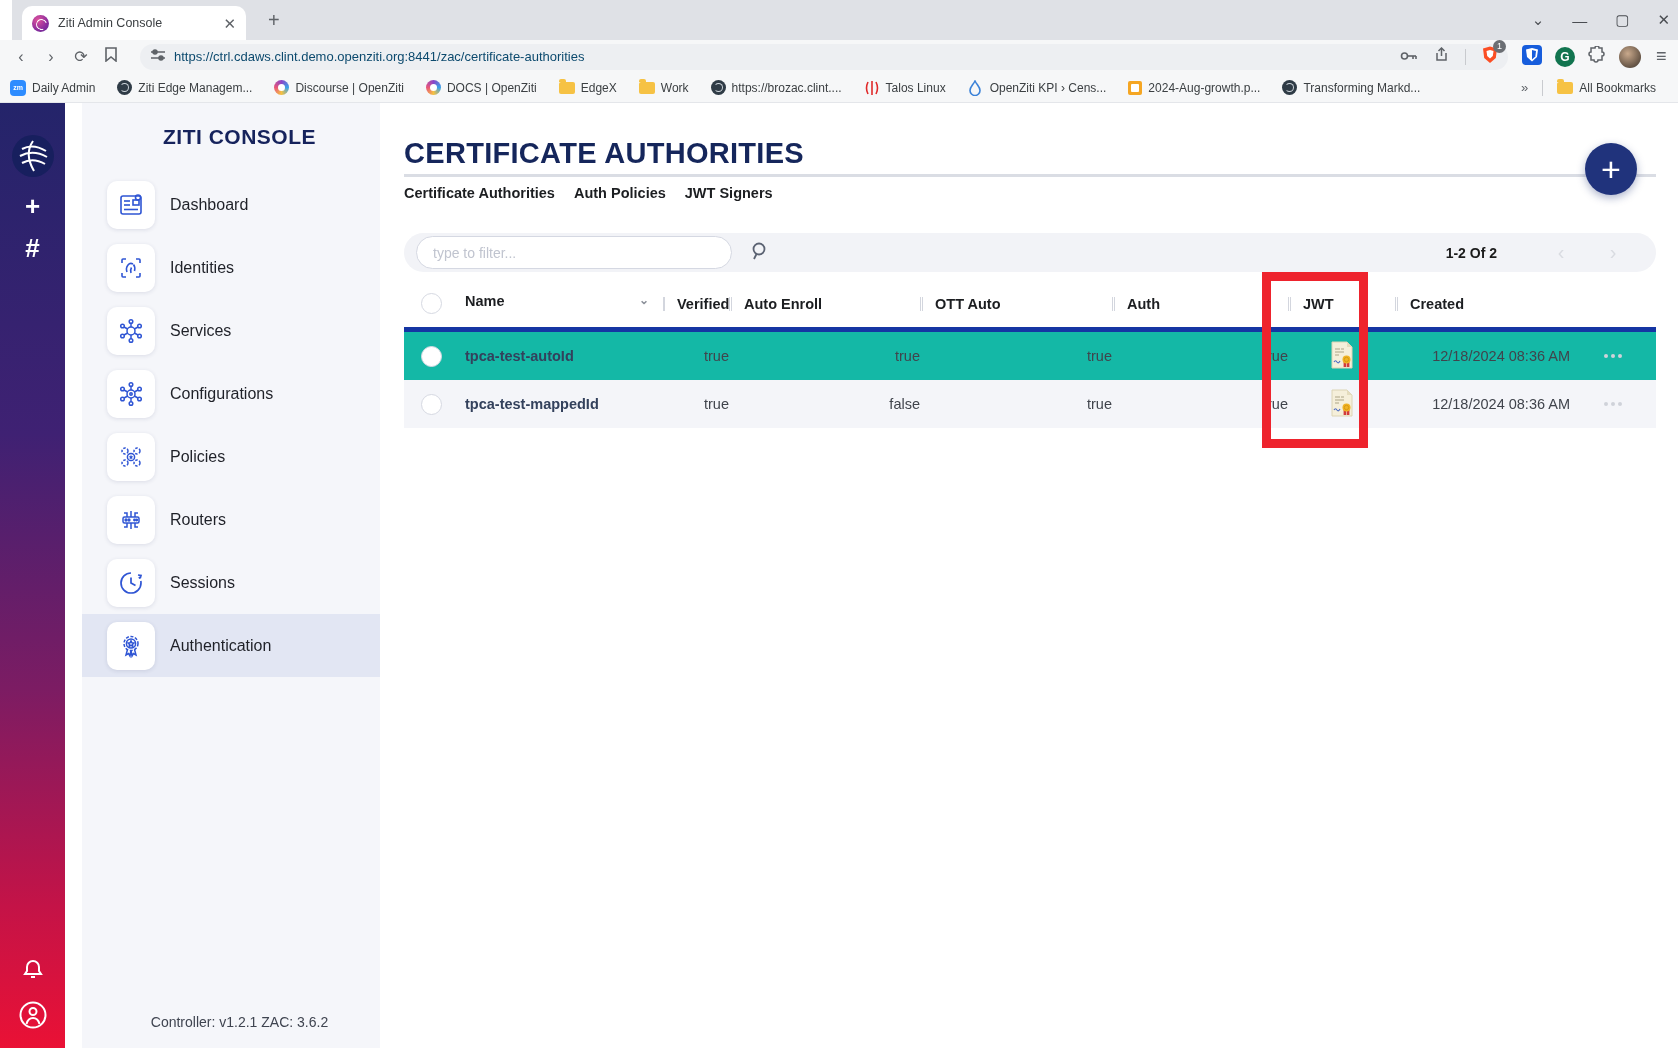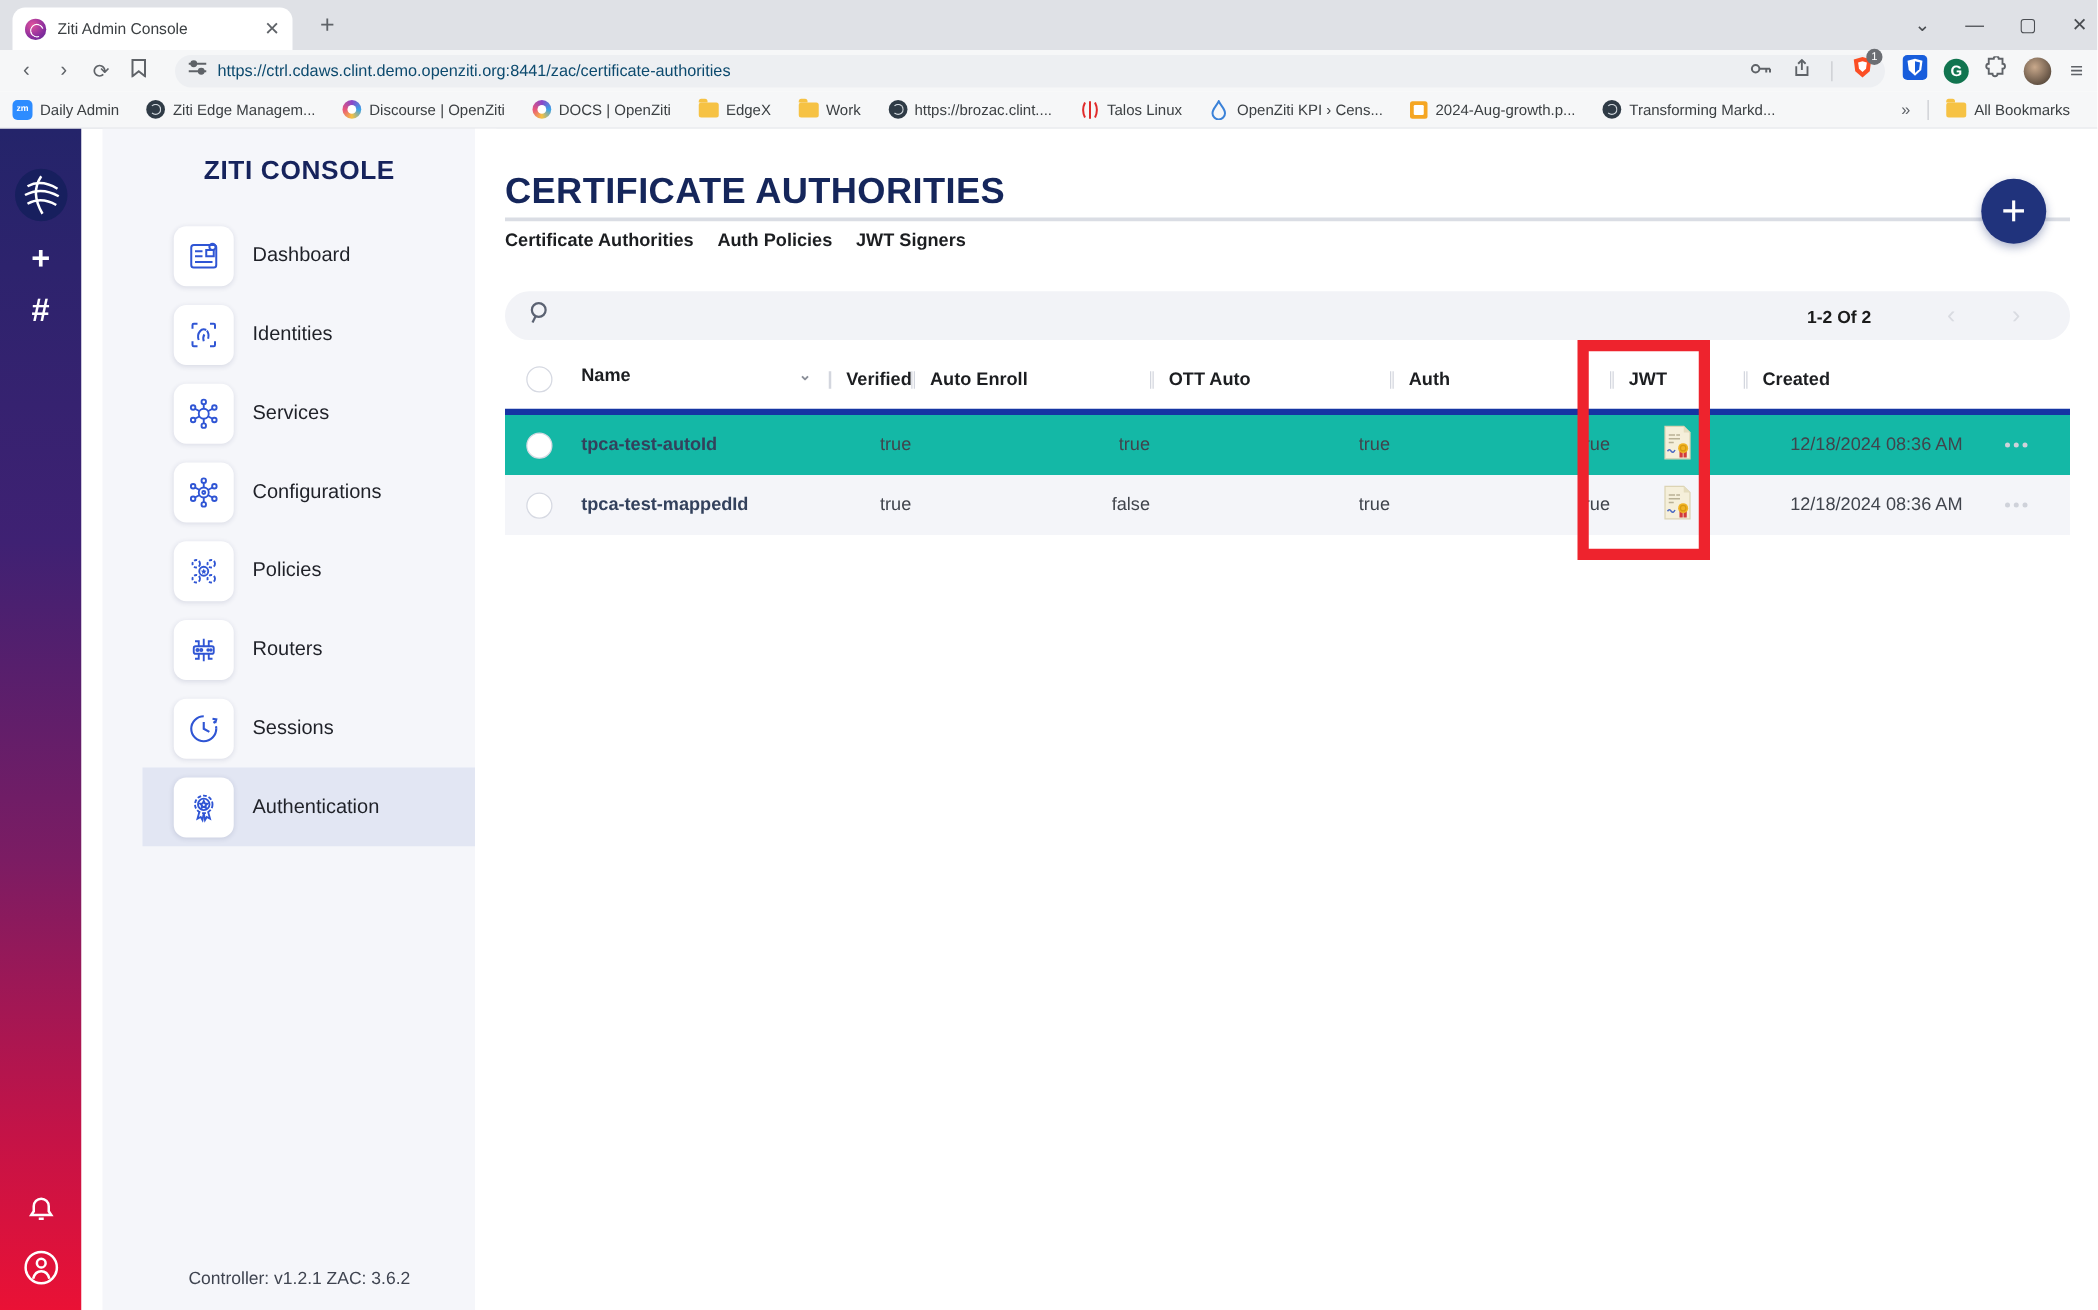--- a/index.html
+++ b/index.html
@@ -2,21 +2,21 @@
 <html><head>
 <meta charset="utf-8">
 <style>
   * { box-sizing: border-box; margin: 0; padding: 0; }
   html,body { width:1678px; height:1048px; overflow:hidden; }
   body { font-family:"Liberation Sans", sans-serif; background:#fff; position:relative; }
 
   .window { position:absolute; inset:0; }
 
   
-  .tabstrip { position:absolute; top:0; left:0; right:0; height:40px; background:#dfe1e6; }
+  .tabstrip { position:absolute; top:0; left:12px; right:0; height:40px; background:#dfe1e6; }
   .tab { position:absolute; left:10px; top:6px; width:224px; height:34px; background:#fff;
          border-radius:10px 10px 0 0; display:flex; align-items:center; padding:0 10px; gap:9px; }
   .tab-title { font-size:12.5px; color:#3c4043; flex:1; white-space:nowrap; overflow:hidden; }
   .tab-close { color:#5f6368; font-size:15px; line-height:1; cursor:default; }
   .newtab-btn { position:absolute; left:256px; top:10px; color:#5f6368; font-size:20px; line-height:20px; }
   .win-controls { position:absolute; right:8px; top:0; height:40px; display:flex; align-items:center; gap:28px; color:#4a4d52; }
   .win-controls span { font-size:15px; }
   .favicon { width:17px; height:17px; border-radius:50%; background:radial-gradient(circle at 35% 30%, #e0529c, #8a2d9e 60%, #5a2a92);
              position:relative; flex:none; }
   .favicon::after { content:""; position:absolute; left:4px; top:4px; width:9px; height:9px;
@@ -62,21 +62,21 @@
   .rail { position:absolute; left:0; top:0; bottom:0; width:65px;
           background:linear-gradient(180deg,#24246a 0%,#3f2173 35%,#7c1c63 62%,#c41347 85%,#ea1135 100%);
           display:flex; flex-direction:column; align-items:center; }
   .rail-logo { margin-top:32px; width:42px; height:42px; border-radius:50%; background:#171f5e; position:relative; }
   .rail-glyph { color:#fff; font-size:26px; font-weight:600; margin-top:16px; line-height:1; }
   .rail-bottom { margin-top:auto; display:flex; flex-direction:column; align-items:center; gap:14px; margin-bottom:14px; }
 
   .sidebar { position:absolute; left:82px; top:0; bottom:0; width:315px; background:#f5f6fa; }
   .sb-title { margin-top:22px; text-align:center; font-size:21px; font-weight:800; color:#16235c; letter-spacing:.5px; }
   .nav { margin-top:24px; }
-  .nav-item { position:relative; height:63px; display:flex; align-items:center; padding-left:25px; gap:15px; cursor:pointer;margin-left:32px; }
+  .nav-item { position:relative; height:63px; display:flex; align-items:center; padding-left:25px; gap:15px; cursor:pointer; }
   .nav-item.active { background:#e2e6f3; }
   .nav-item.active::after { content:""; position:absolute; right:-2px; top:2px; bottom:2px; width:5px; background:#fb0132; }
   .nav-card { width:48px; height:48px; background:#fff; border-radius:10px; box-shadow:0 1px 4px rgba(30,40,90,.12);
               display:flex; align-items:center; justify-content:center; flex:none; }
   .nav-label { font-size:16px; color:#1f2128; }
   .sb-footer { position:absolute; bottom:18px; left:0; right:0; text-align:center; font-size:14px; color:#3f4450; }
 
   .content { position:absolute; left:380px; top:0; right:0; bottom:0; background:#fff; }
   .page-title { position:absolute; left:24px; top:34px; font-size:29px; font-weight:800; color:#15265b; letter-spacing:.3px; }
   .title-rule { position:absolute; left:24px; top:71px; width:1252px; height:3px; background:#dadde4; }
@@ -463,20 +463,21 @@
       <div class="page-title">CERTIFICATE AUTHORITIES</div>
       <div class="title-rule"></div>
       <div class="subtabs">
         <span class="subtab">Certificate Authorities</span>
         <span class="subtab">Auth Policies</span>
         <span class="subtab">JWT Signers</span>
       </div>
       <div class="fab">+</div>
 
       <div class="list-toolbar">
+        <input class="filter-input" type="text" placeholder="type to filter..." style="">
         <span class="search-ico">
           <svg width="20" height="20" viewBox="0 0 20 20">
               <g fill="none" stroke="#5b6272" stroke-width="1.8">
                 <circle cx="9" cy="8" r="5.5"></circle>
                 <line x1="6.5" y1="13" x2="4" y2="18"></line>
               </g>
             </svg>
         </span>
         <div class="tb-right">
           <span class="page-count">1-2 Of 2</span>

